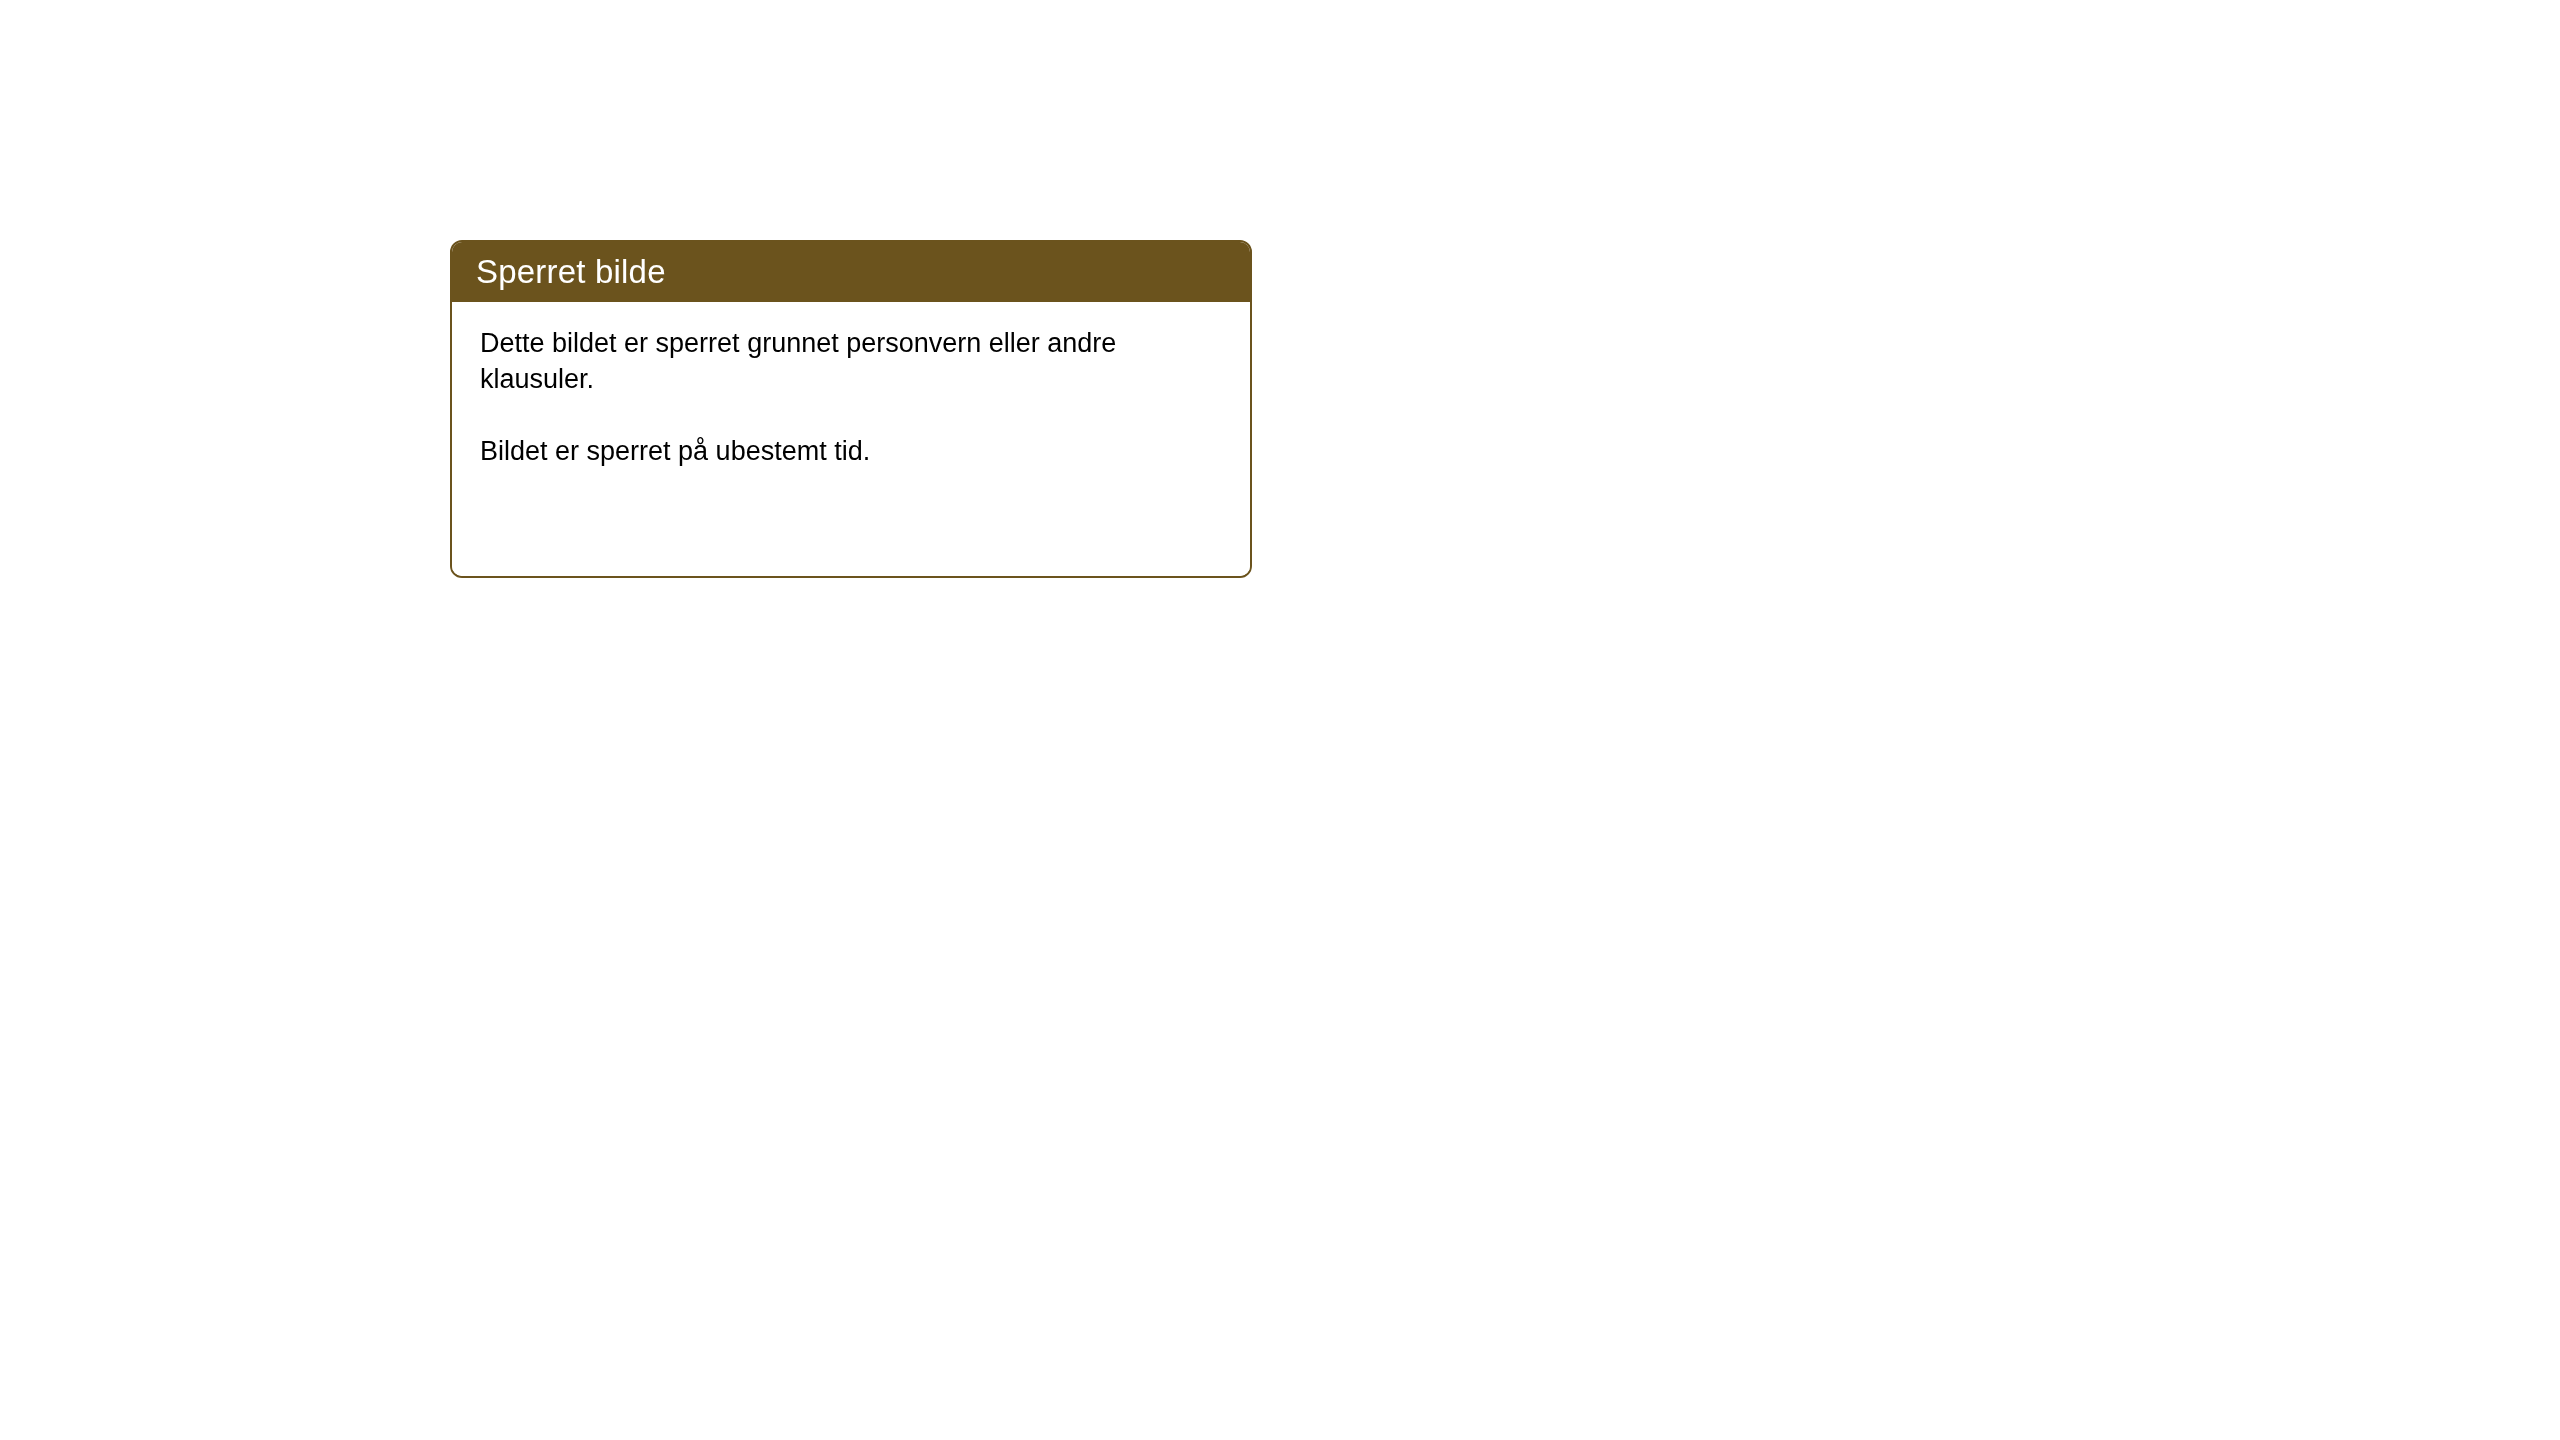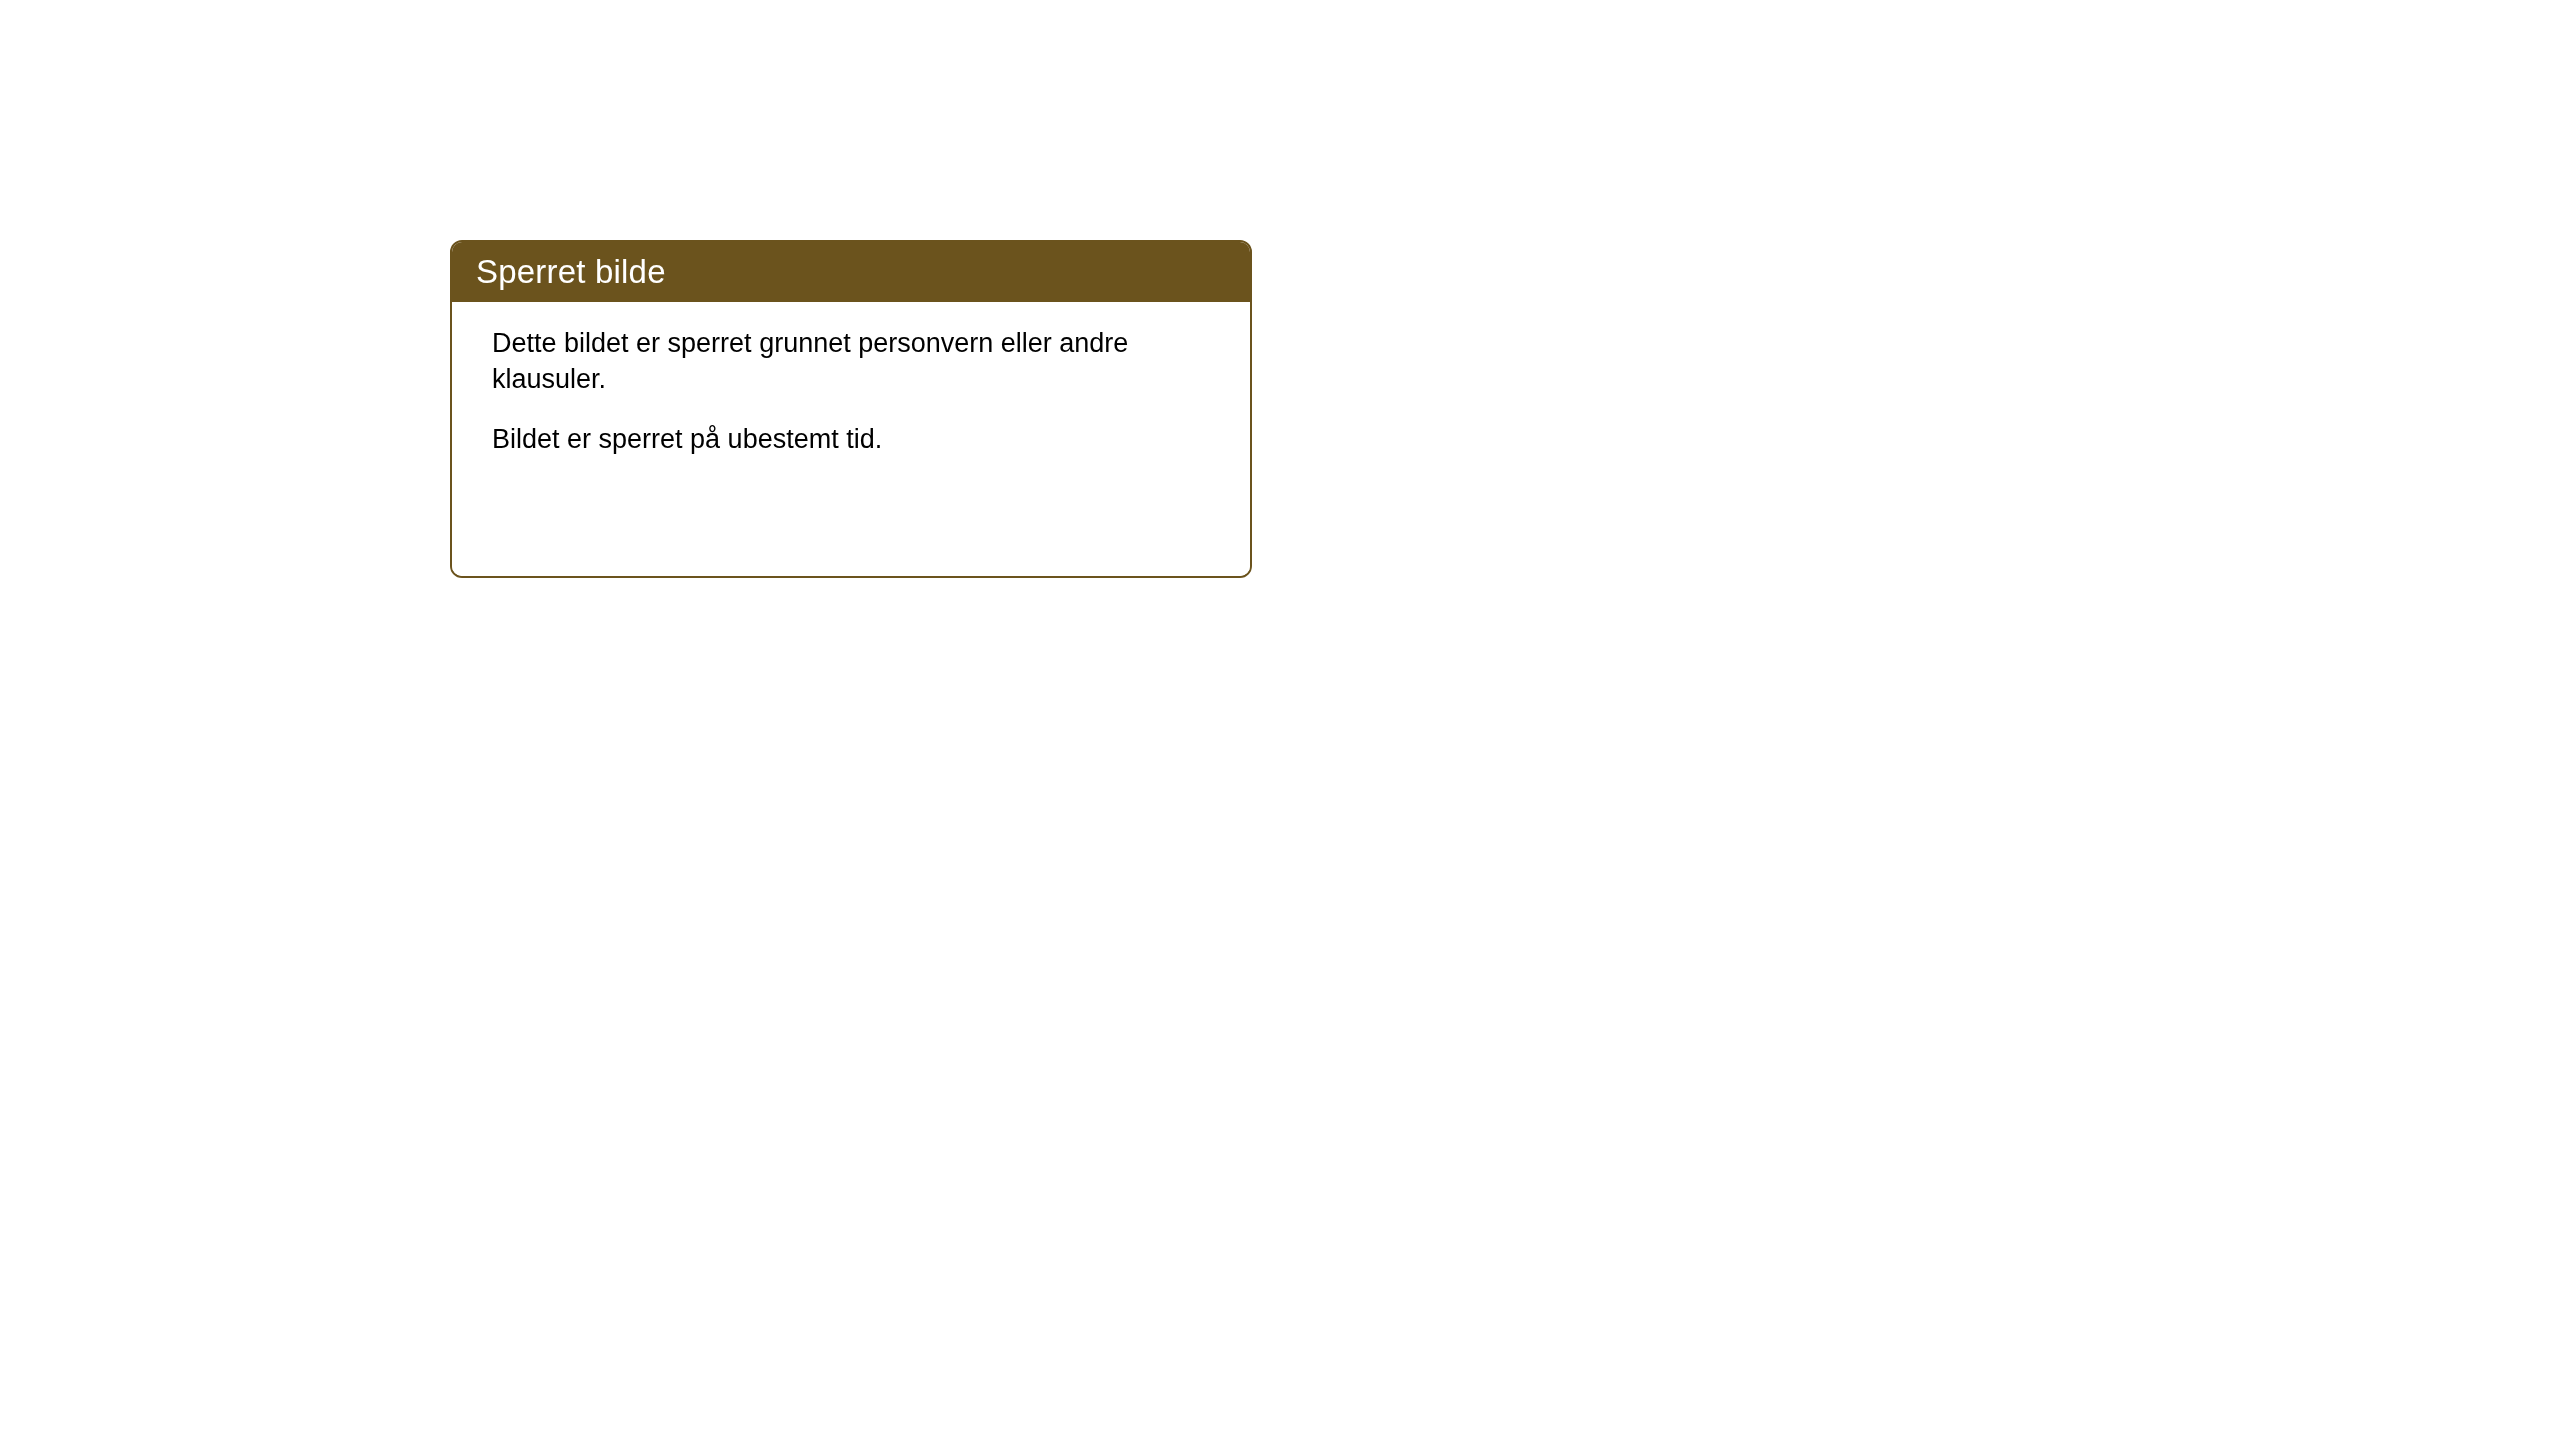--- a/index.html
+++ b/index.html
@@ -52,34 +52,34 @@
     font-size: 33px;
     font-weight: 400;
     line-height: 1.1;
     letter-spacing: 0.2px;
     white-space: nowrap;
   }
 
   .notice-card-body {
     flex: 1 1 auto;
     background: #ffffff;
-    padding: 24px 24px 0 40px;
+    padding: 24px 24px 0 28px;
     box-sizing: border-box;
   }
 
   .notice-paragraph {
     color: #000000;
     font-size: 27px;
     line-height: 1.33;
     margin: 0;
     max-width: 740px;
   }
 
   .notice-paragraph + .notice-paragraph {
-    margin-top: 24px;
+    margin-top: 36px;
   }
 </style>
 </head>
 <body>
 
 <div id="panels">
 
   <div class="notice-card">
     <div class="notice-card-header">
       <div class="notice-card-title">Sperret bilde</div>

